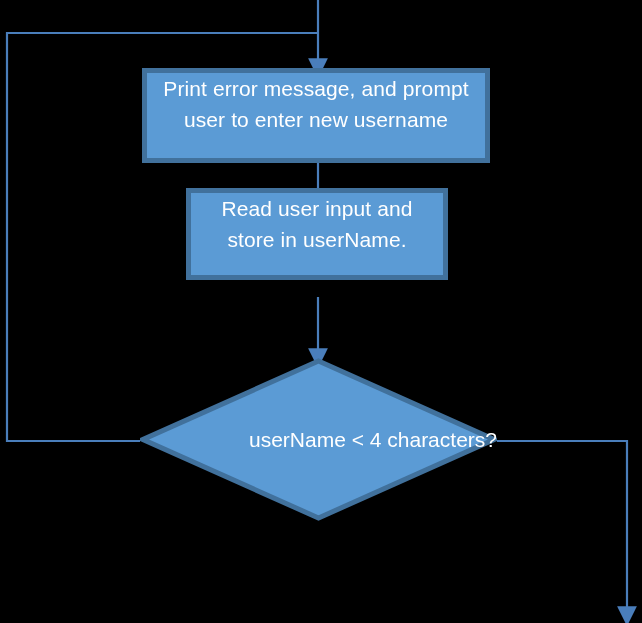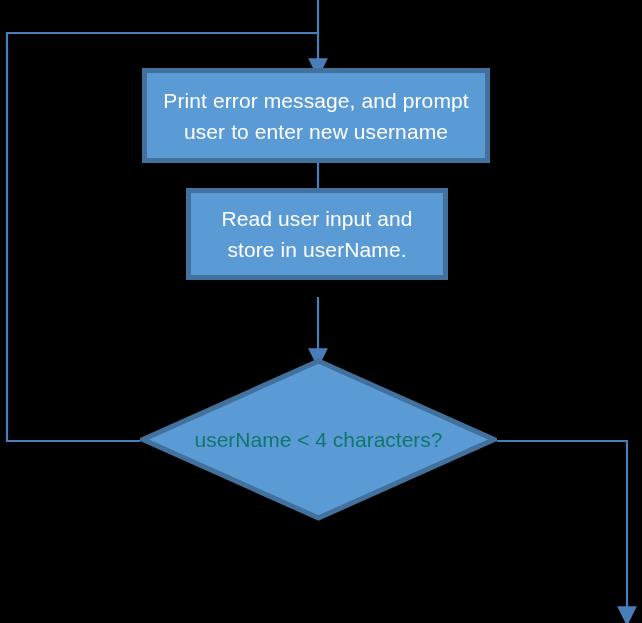--- a/index.html
+++ b/index.html
@@ -19,21 +19,20 @@
     position: absolute;
     left: 0;
     top: 0;
     width: 642px;
     height: 623px;
   }
   .node {
     position: absolute;
     box-sizing: border-box;
     display: flex;
-    align-items: center;
     justify-content: center;
     text-align: center;
     color: #ffffff;
     font-size: 21px;
     line-height: 31px;
     letter-spacing: 0.1px;
   }
   .process-box {
     background: #5B9BD5;
     border: 5px solid #41719C;
@@ -45,24 +44,24 @@
     justify-content: center;
   }
   .decision-shape {
     position: absolute;
     left: 0;
     top: 0;
   }
   .decision-label {
     position: relative;
     z-index: 2;
-    color: #0f766e;
+    color: #ffffff;
     font-size: 21px;
     line-height: 31px;
-    text-align: center;
+    text-align: right;
     width: 100%;
     pointer-events: none;
   }
   .box-label {
     width: 100%;
     padding: 0 8px;
     box-sizing: border-box;
   }
 </style>
 </head>

